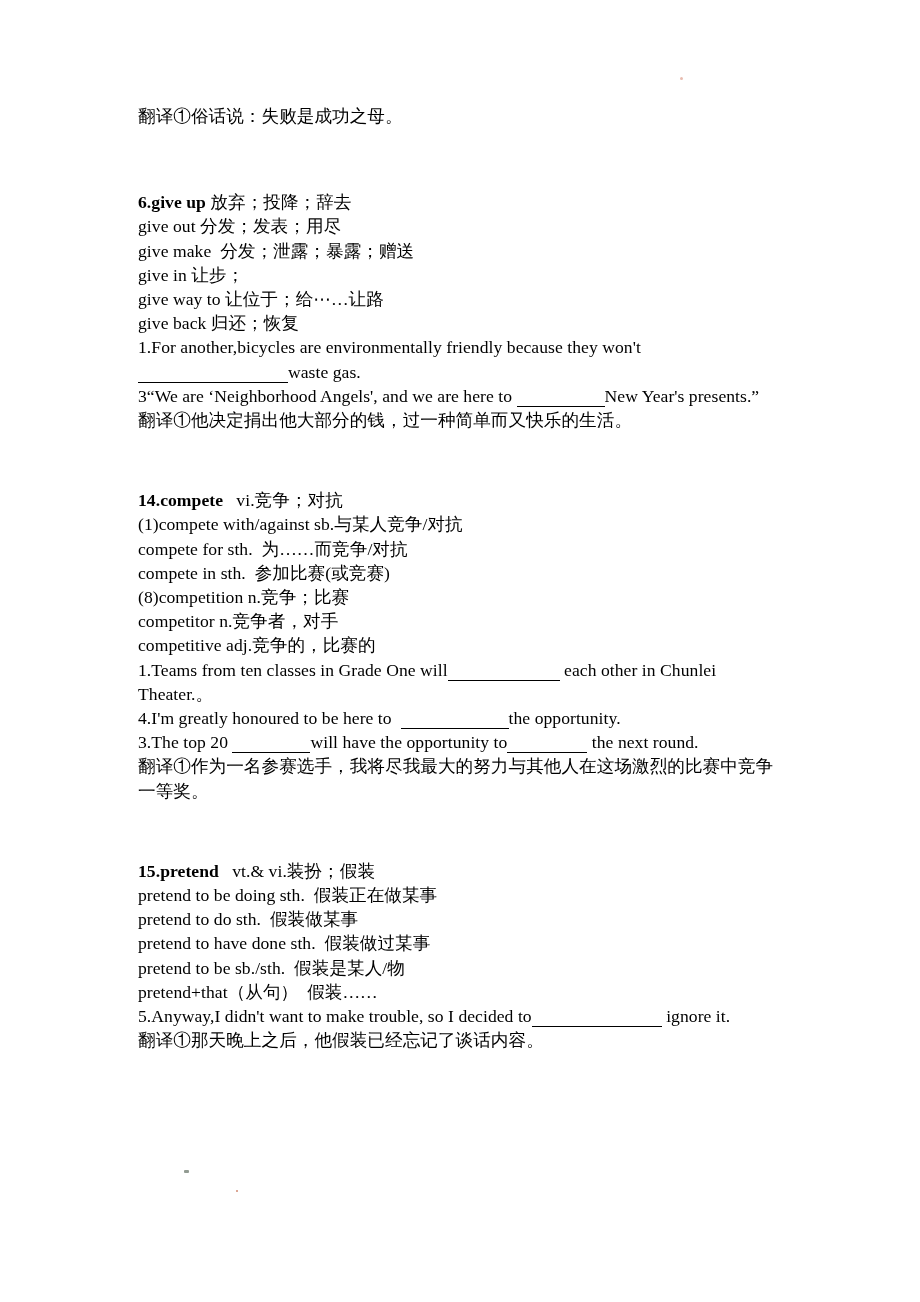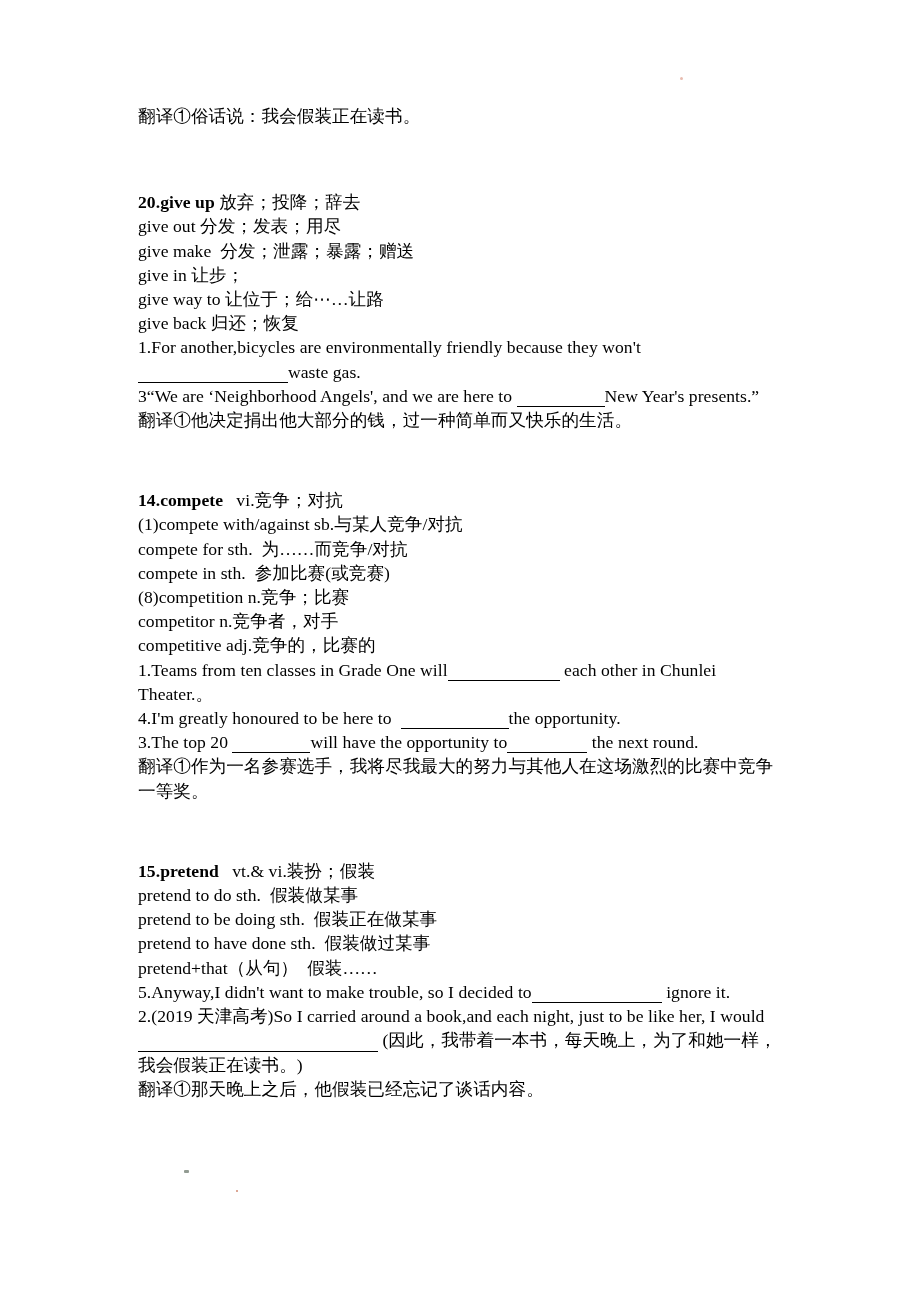--- a/index.html
+++ b/index.html
@@ -92,27 +92,27 @@
 <body>
 
 <div class="page">
 
   <span class="speckle speckle-a"></span>
   <span class="speckle speckle-c"></span>
   <span class="speckle speckle-b"></span>
 
   <div class="content">
 
-    <div class="line">翻译①俗话说：我会假装正在读书。</div>
+    <div class="line">翻译①俗话说：失败是成功之母。</div>
 
     <div class="gap-lg"></div>
 
     <div id="entries-root">
         <div>
-          <div class="line"><span class="bold">20.give up</span><span> 放弃；投降；辞去</span></div>
+          <div class="line"><span class="bold">6.give up</span><span> 放弃；投降；辞去</span></div>
           <div class="line">give out 分发；发表；用尽</div>
           <div class="line">give make  分发；泄露；暴露；赠送</div>
           <div class="line">give in 让步；</div>
           <div class="line">give way to 让位于；给⋯…让路</div>
           <div class="line">give back 归还；恢复</div>
           <div class="line"><span>1.For another,bicycles are environmentally friendly because they won't</span><span class="blank b-w150"></span><span>waste gas.</span></div>
           <div class="line"><span>3“We are ‘Neighborhood Angels', and we are here to </span><span class="blank b-w88"></span><span>New Year's presents.”</span></div>
           <div class="line">翻译①他决定捐出他大部分的钱，过一种简单而又快乐的生活。</div>
         </div>
         <div class="gap-md"></div>
@@ -125,24 +125,24 @@
           <div class="line">competitor n.竞争者，对手</div>
           <div class="line">competitive adj.竞争的，比赛的</div>
           <div class="line"><span>1.Teams from ten classes in Grade One will</span><span class="blank b-w112"></span><span> each other in Chunlei Theater.。</span></div>
           <div class="line"><span>4.I'm greatly honoured to be here to  </span><span class="blank b-w108"></span><span>the opportunity.</span></div>
           <div class="line"><span>3.The top 20 </span><span class="blank b-w78"></span><span>will have the opportunity to</span><span class="blank b-w80"></span><span> the next round.</span></div>
           <div class="line">翻译①作为一名参赛选手，我将尽我最大的努力与其他人在这场激烈的比赛中竞争一等奖。</div>
         </div>
         <div class="gap-md"></div>
         <div>
           <div class="line"><span class="bold">15.pretend</span><span>   vt.&amp; vi.装扮；假装</span></div>
+          <div class="line">pretend to be doing sth.  假装正在做某事</div>
           <div class="line">pretend to do sth.  假装做某事</div>
-          <div class="line">pretend to be doing sth.  假装正在做某事</div>
           <div class="line">pretend to have done sth.  假装做过某事</div>
+          <div class="line">pretend to be sb./sth.  假装是某人/物</div>
           <div class="line">pretend+that（从句）  假装……</div>
           <div class="line"><span>5.Anyway,I didn't want to make trouble, so I decided to</span><span class="blank b-w130"></span><span> ignore it.</span></div>
-          <div class="line"><span>2.(2019 天津高考)So I carried around a book,and each night, just to be like her, I would</span><span class="blank b-w240"></span><span> (因此，我带着一本书，每天晚上，为了和她一样，我会假装正在读书。)</span></div>
           <div class="line">翻译①那天晚上之后，他假装已经忘记了谈话内容。</div>
         </div>
       </div>
 
   </div>
 </div>
 
 </body></html>

